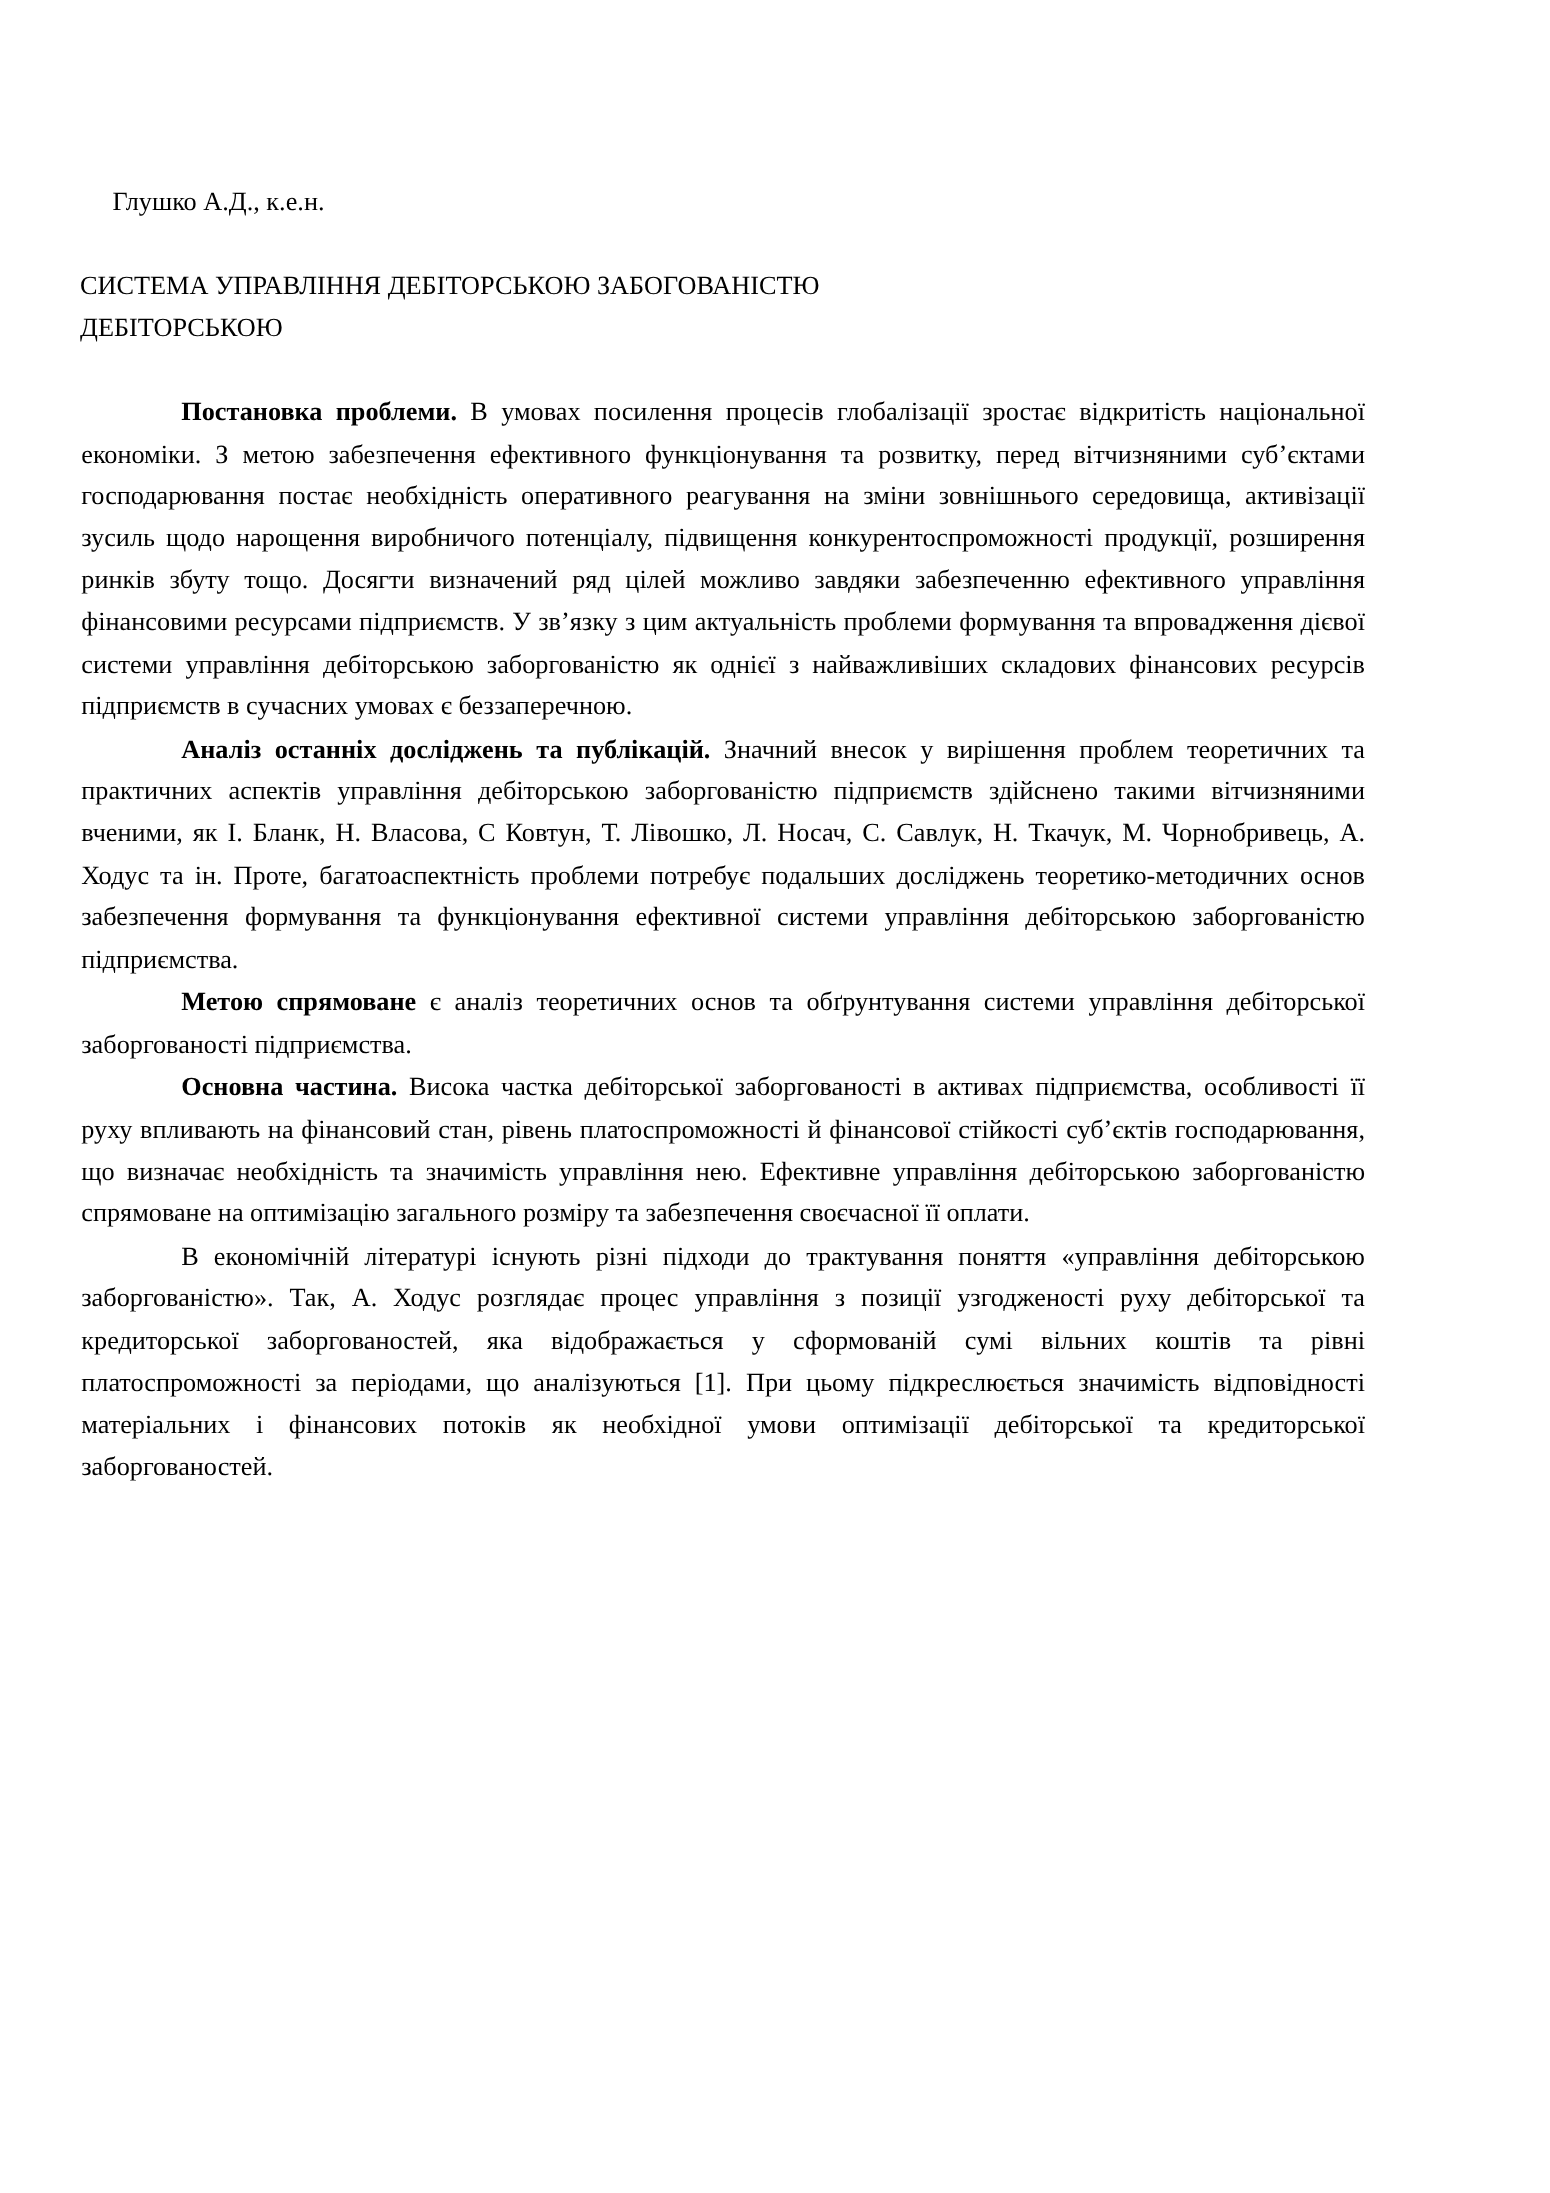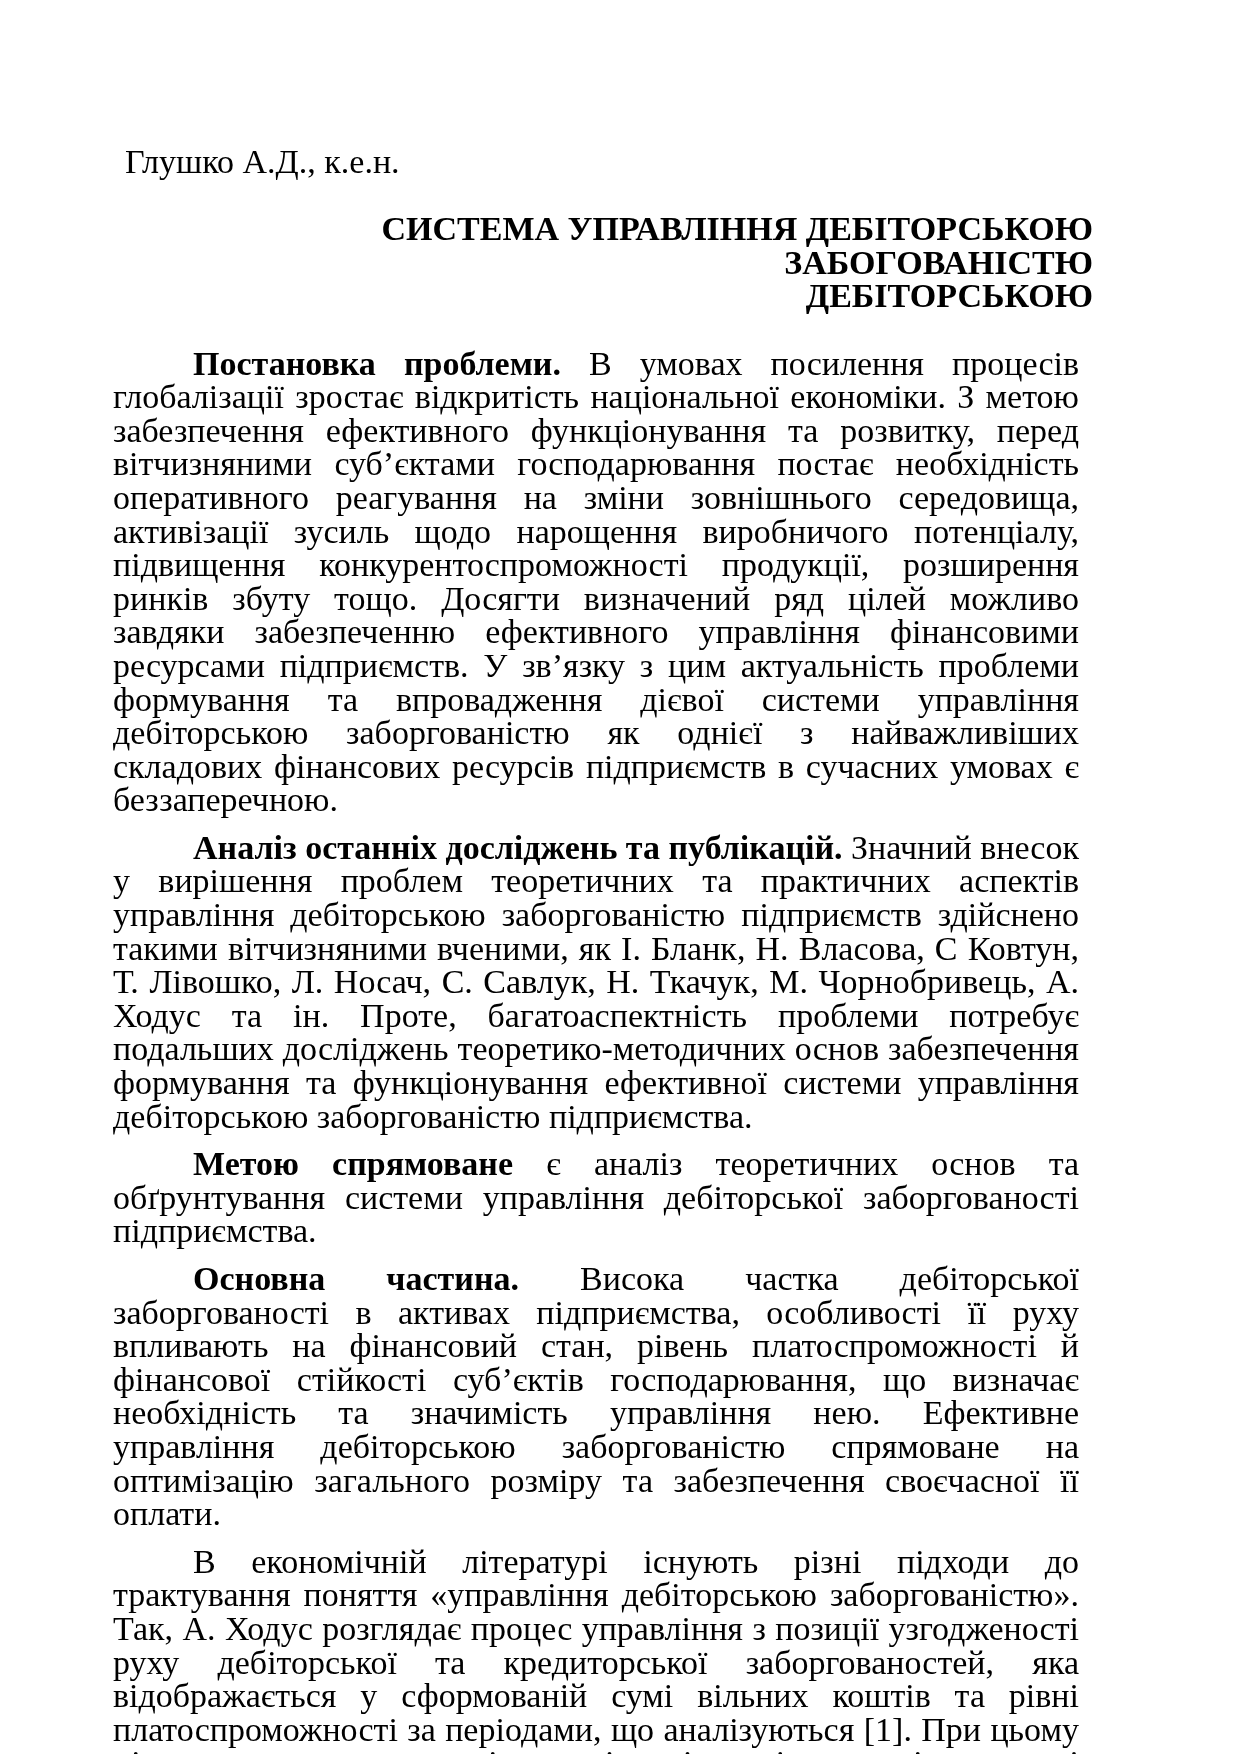--- a/index.html
+++ b/index.html
@@ -7,36 +7,36 @@
     padding: 0;
     background: #ffffff;
   }
   .page {
     position: relative;
     width: 1240px;
     height: 1754px;
     background: #ffffff;
     color: #000000;
     font-family: "Liberation Serif", "DejaVu Serif", serif;
-    font-size: 34px;
+    font-size: 21px;
     line-height: 33.6px;
     box-sizing: border-box;
-    padding: 145px 147px 0 99px;
+    padding: 145px 147px 0 64px;
     overflow: hidden;
   }
   .author-block {
     padding-left: 26px;
   }
   .doc-title {
-    font-weight: bold;
-    text-align: right;
+    font-weight: normal;
+    text-align: left;
     margin: 33.6px 0;
   }
   .body-text p {
-    margin: 14px;
+    margin: 1px;
     text-align: justify;
     text-indent: 80px;
   }
   .lead {
     font-weight: bold;
   }
 </style>
 </head>
 <body>
 

